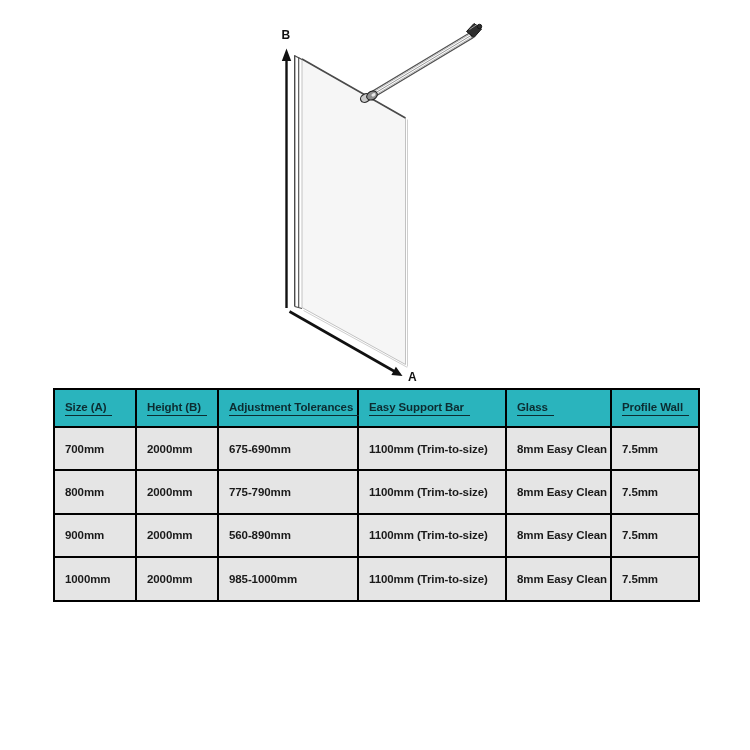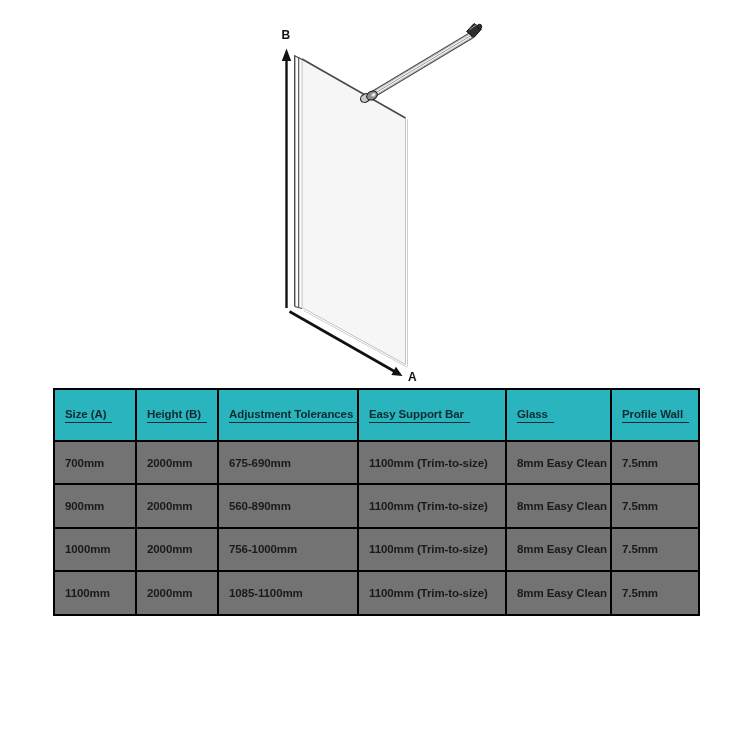--- a/index.html
+++ b/index.html
@@ -17,22 +17,22 @@
   .bar-body{fill:#ffffff;stroke:#4f4f4f;stroke-width:1.2}
   .bar-stripe{stroke:#8a8a8a;fill:none}
   .hardware{fill:#2e2e2e;stroke:#141414;stroke-width:1}
   .table-wrap{position:absolute;left:53px;top:388px}
   table{border-collapse:collapse;table-layout:fixed;width:645px}
   th,td{
     border:2px solid var(--table-border);
     padding:0 0 0 10px;text-align:left;vertical-align:middle;white-space:nowrap;
     font-weight:700;font-size:11.5px;letter-spacing:-0.1px;color:#1a1a1a;
   }
-  thead tr{height:52px}
-  tbody tr{height:43.4px;background:#737373}
+  thead tr{height:38px}
+  tbody tr{height:43.4px;background:#e5e5e5}
   th{background:var(--header-bg);color:var(--header-text)}
   th .hd{display:inline-block;border-bottom:1.6px solid currentColor;padding:0 6px 2px 0}
 </style>
 </head>
 <body>
 
 <svg class="diagram" viewBox="0 0 750 390" aria-hidden="true">
 
   <polygon class="glass" points="302,59 405.5,118 405.5,364.5 302,307.5"></polygon>
 
@@ -103,38 +103,38 @@
     <tbody>
         <tr>
           <td>700mm</td>
           <td>2000mm</td>
           <td>675-690mm</td>
           <td>1100mm (Trim-to-size)</td>
           <td>8mm Easy Clean</td>
           <td>7.5mm</td>
         </tr>
         <tr>
+          <td>800mm</td>
+          <td>2000mm</td>
+          <td>775-790mm</td>
+          <td>1100mm (Trim-to-size)</td>
+          <td>8mm Easy Clean</td>
+          <td>7.5mm</td>
+        </tr>
+        <tr>
           <td>900mm</td>
           <td>2000mm</td>
           <td>560-890mm</td>
           <td>1100mm (Trim-to-size)</td>
           <td>8mm Easy Clean</td>
           <td>7.5mm</td>
         </tr>
         <tr>
           <td>1000mm</td>
           <td>2000mm</td>
-          <td>756-1000mm</td>
-          <td>1100mm (Trim-to-size)</td>
-          <td>8mm Easy Clean</td>
-          <td>7.5mm</td>
-        </tr>
-        <tr>
-          <td>1100mm</td>
-          <td>2000mm</td>
-          <td>1085-1100mm</td>
+          <td>985-1000mm</td>
           <td>1100mm (Trim-to-size)</td>
           <td>8mm Easy Clean</td>
           <td>7.5mm</td>
         </tr>
       </tbody>
   </table>
 </div>
 
 </body></html>

